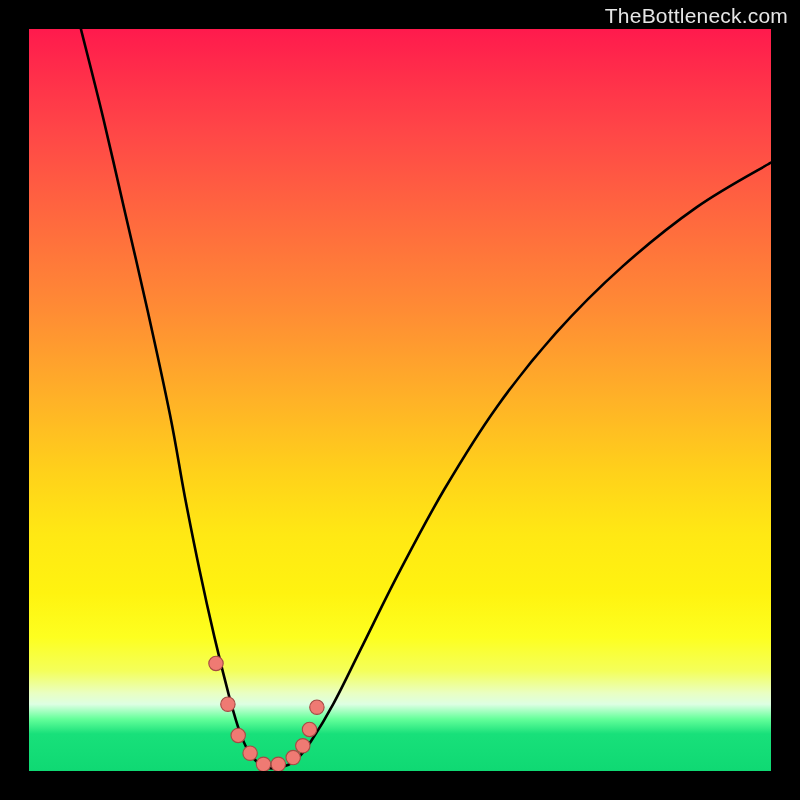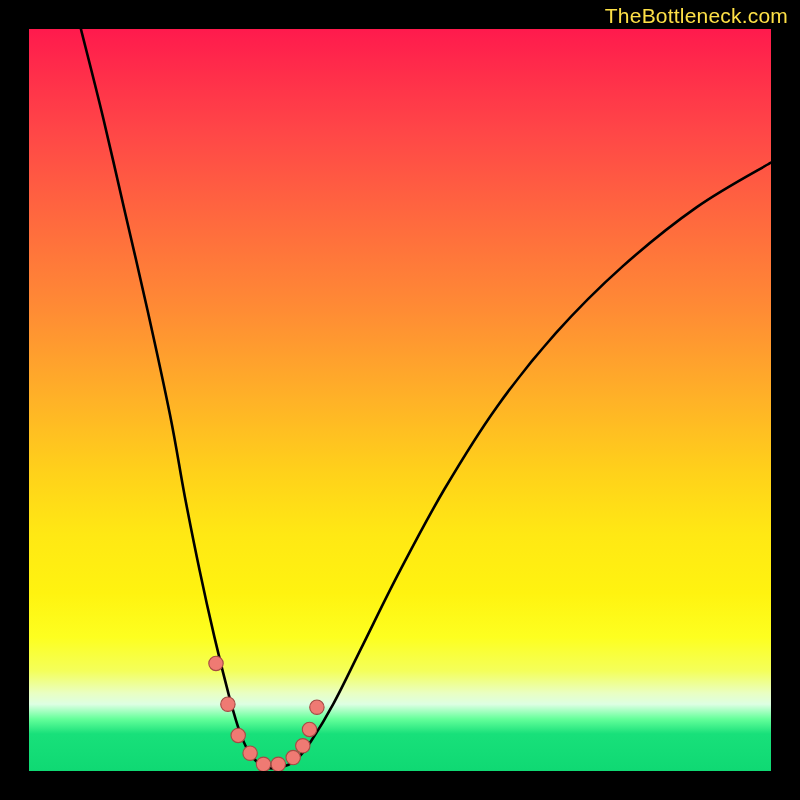--- a/index.html
+++ b/index.html
@@ -40,21 +40,21 @@
       #ddffe3 91%,
       #64ff9a 93%,
       #18e07a 95%,
       #0fd973 100%
     );
   }
   .watermark {
     position: absolute;
     top: 4px;
     right: 12px;
-    color: #fde047;
+    color: #e5e5e5;
     font-size: 21px;
     font-weight: 500;
     letter-spacing: 0.2px;
     user-select: none;
   }
   svg.curve {
     position: absolute;
     inset: 0;
     width: 742px;
     height: 742px;

